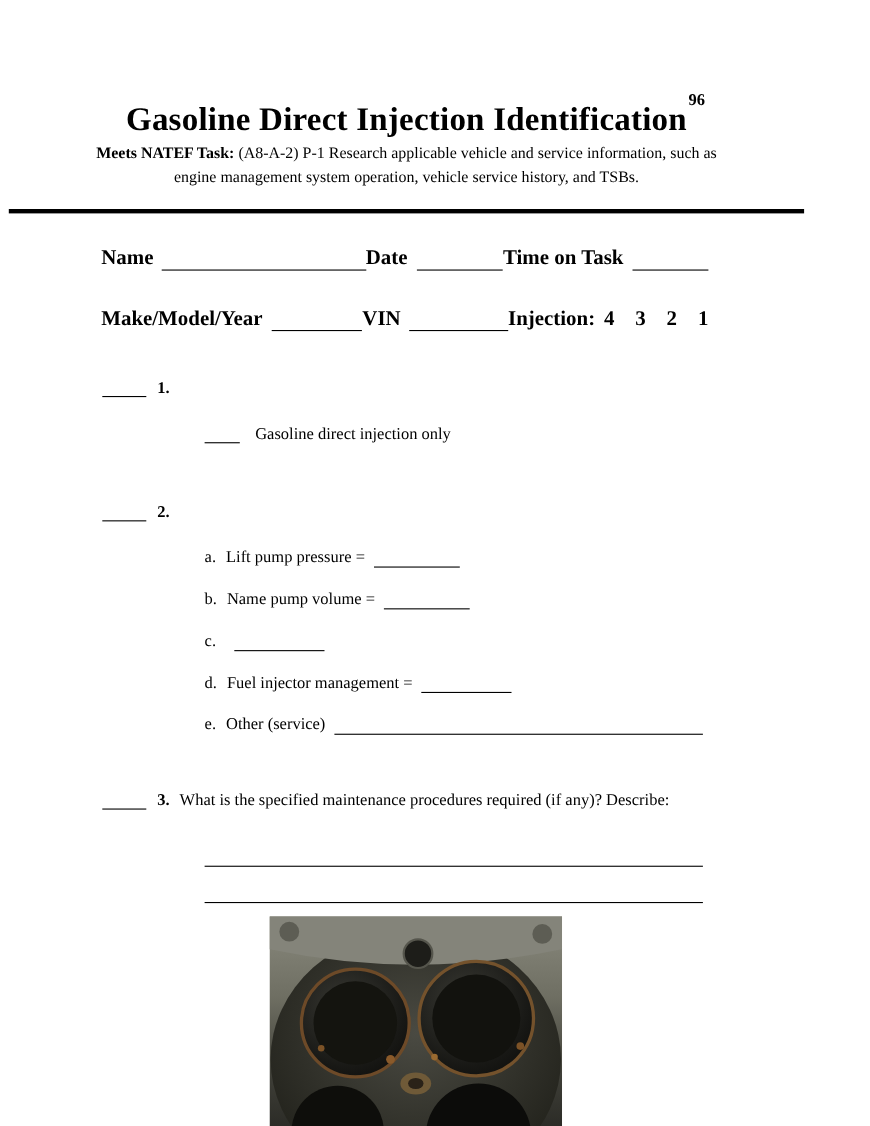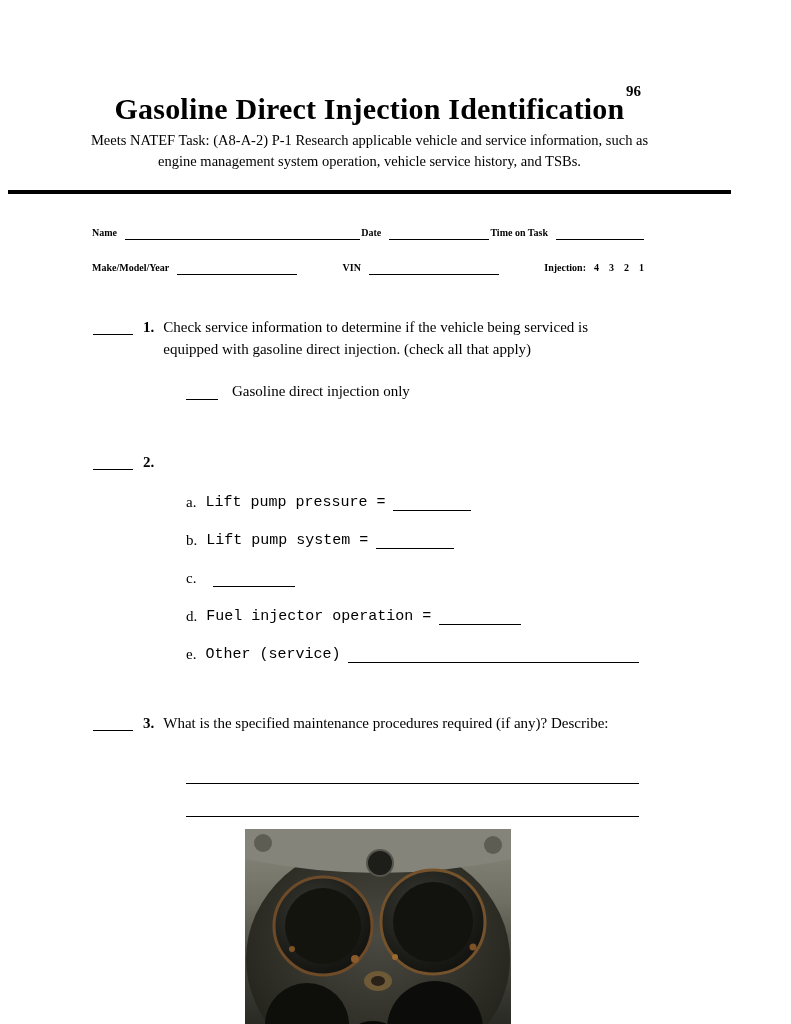--- a/index.html
+++ b/index.html
@@ -30,43 +30,43 @@
     font-weight: bold;
     margin-top: 14px;
     letter-spacing: 0.2px;
   }
   .subtitle {
     text-align: center;
     font-size: 14.5px;
     margin: 4px 70px 0;
     line-height: 1.45;
   }
-  .subtitle b { font-weight: normal; }
+  .subtitle b { font-weight: bold; }
   .rule {
     border: none;
     height: 4px;
     background: #000;
     margin: 18px 8px 0;
   }
   .row {
     display: flex;
-    align-items: center;
-    font-size: 10px;
+    align-items: flex-end;
+    font-size: 19px;
     margin-left: 92px;
     margin-right: 95px;
   }
   .row b { font-weight: bold; white-space: nowrap; }
   .blank {
     display: inline-block;
     border-bottom: 1.4px solid #000;
     height: 16px;
     vertical-align: baseline;
   }
   .hdr1 { margin-top: 30px; }
-  .hdr2 { margin-top: 19px; }
+  .hdr2 { margin-top: 33px; }
   .gap-sm { width: 8px; flex: none; }
   .w235 { width: 235px; }
   .w100 { width: 100px; }
   .w88  { width: 88px; }
   .w120 { width: 120px; }
   .w130 { width: 130px; }
   .spacer { flex: 1 1 auto; }
   .eval-nums { white-space: pre; font-weight: bold; }
 
   .question {
@@ -86,21 +86,21 @@
     border-bottom: 1.4px solid #000;
     height: 16px;
     margin-right: 10px;
     margin-top: 2px;
   }
   .qnum { font-weight: bold; margin-right: 9px; white-space: nowrap; }
   .qtext { max-width: 540px; }
 
   .option {
     display: flex;
-    align-items: flex-end;
+    align-items: center;
     font-size: 15px;
     margin-left: 186px;
     margin-top: 22px;
   }
   .optblank {
     width: 32px;
     flex: none;
     border-bottom: 1.4px solid #000;
     height: 16px;
     margin-right: 14px;
@@ -108,21 +108,21 @@
 
   .subitem {
     display: flex;
     align-items: flex-end;
     font-size: 15px;
     margin-left: 186px;
     margin-right: 100px;
     margin-top: 21px;
   }
   .subitem .letter { margin-right: 9px; }
-  .subitem .txt { white-space: nowrap; font-family: Liberation Mono, monospace; }
+  .subitem .txt { white-space: nowrap; }
   .sblank { width: 78px; margin-left: 8px; }
   .sblank-wide { width: 82px; margin-left: 8px; }
   .sblank-grow { flex: 1 1 auto; margin-left: 8px; }
 
   .answer-line {
     border-bottom: 1.2px solid #000;
     margin-left: 186px;
     margin-right: 100px;
     height: 33px;
   }
@@ -176,21 +176,20 @@
     <span class="blank w130"></span>
     <span class="spacer"></span>
     <b>Injection:</b>
     <span class="gap-sm"></span>
     <span class="eval-nums">4    3    2    1</span>
   </div>
 
   <div class="question q1">
     <span class="qblank"></span>
     <span class="qnum">1.</span>
-    <span class="qtext">Check service information to determine if the vehicle being serviced is equipped with gasoline direct injection.  (check all that apply)</span>
   </div>
 
   <div class="option">
     <span class="optblank"></span>
     <span>Gasoline direct injection only</span>
   </div>
 
 
   <div class="question q2">
     <span class="qblank"></span>
@@ -198,32 +197,32 @@
   </div>
 
   <div class="subitem">
     <span class="letter">a.</span>
     <span class="txt">Lift pump pressure =</span>
     <span class="blank sblank"></span>
   </div>
 
   <div class="subitem">
     <span class="letter">b.</span>
-    <span class="txt">Lift pump system =</span>
+    <span class="txt">Name pump volume =</span>
     <span class="blank sblank"></span>
   </div>
 
   <div class="subitem">
     <span class="letter">c.</span>
     <span class="blank sblank-wide blank"></span>
   </div>
 
   <div class="subitem">
     <span class="letter">d.</span>
-    <span class="txt">Fuel injector operation =</span>
+    <span class="txt">Fuel injector management =</span>
     <span class="blank sblank-wide blank"></span>
   </div>
 
   <div class="subitem">
     <span class="letter">e.</span>
     <span class="txt">Other (service)</span>
     <span class="blank sblank-grow"></span>
   </div>
 
   <div class="question q3">

